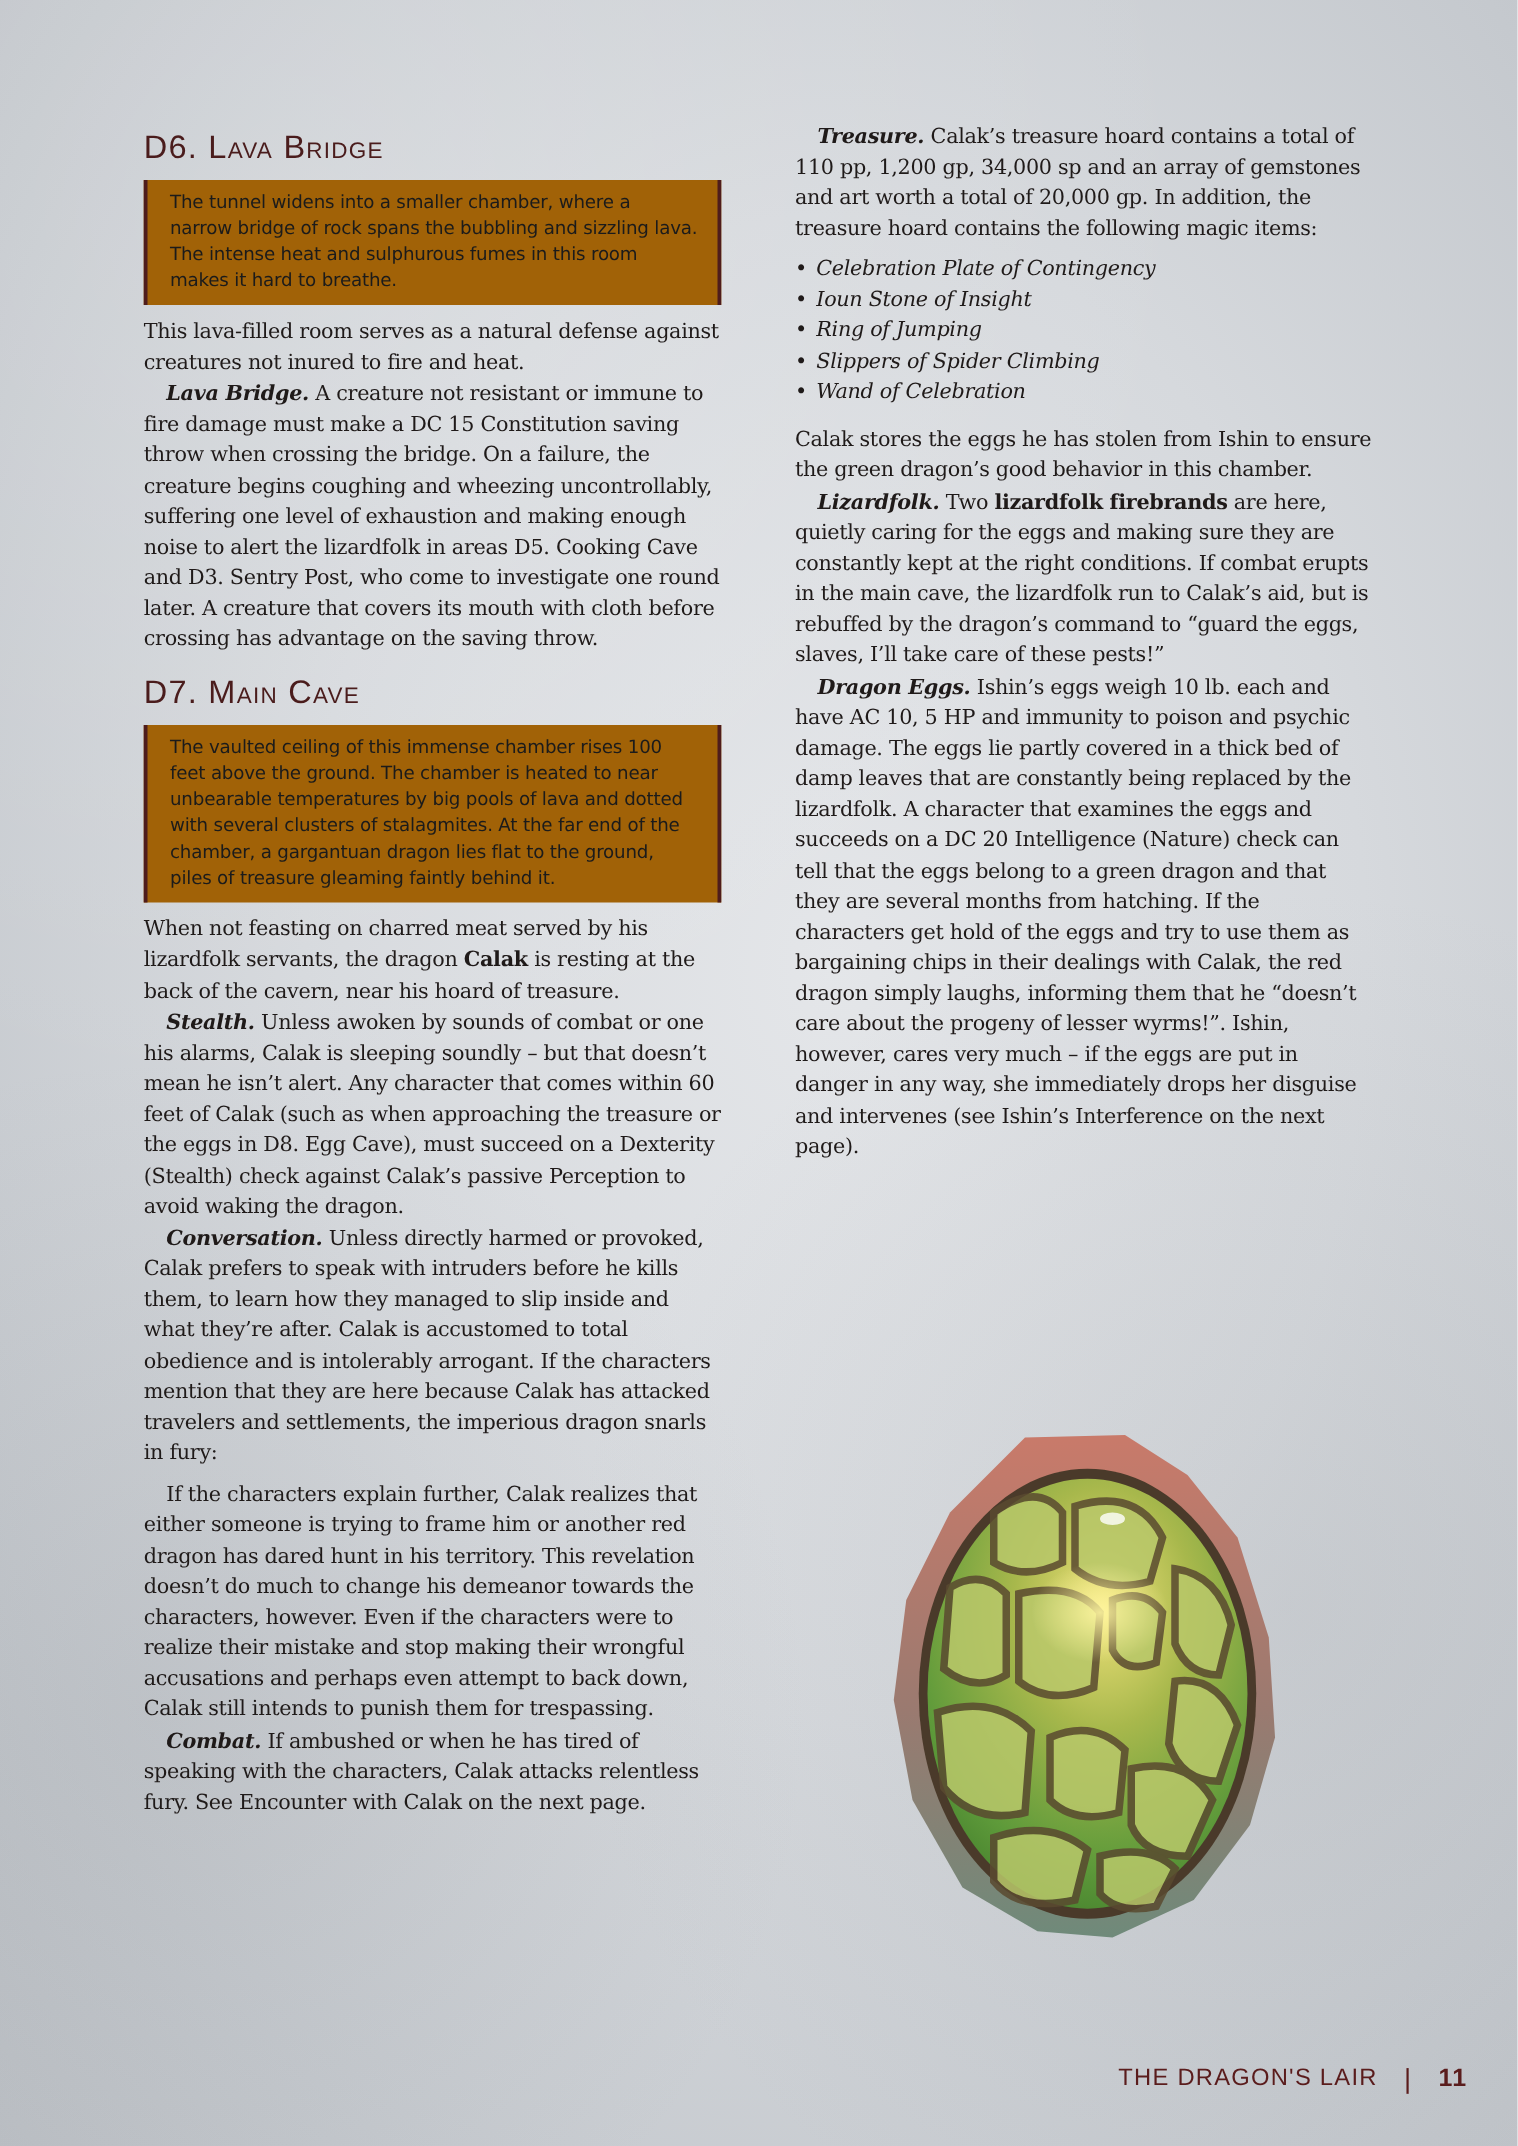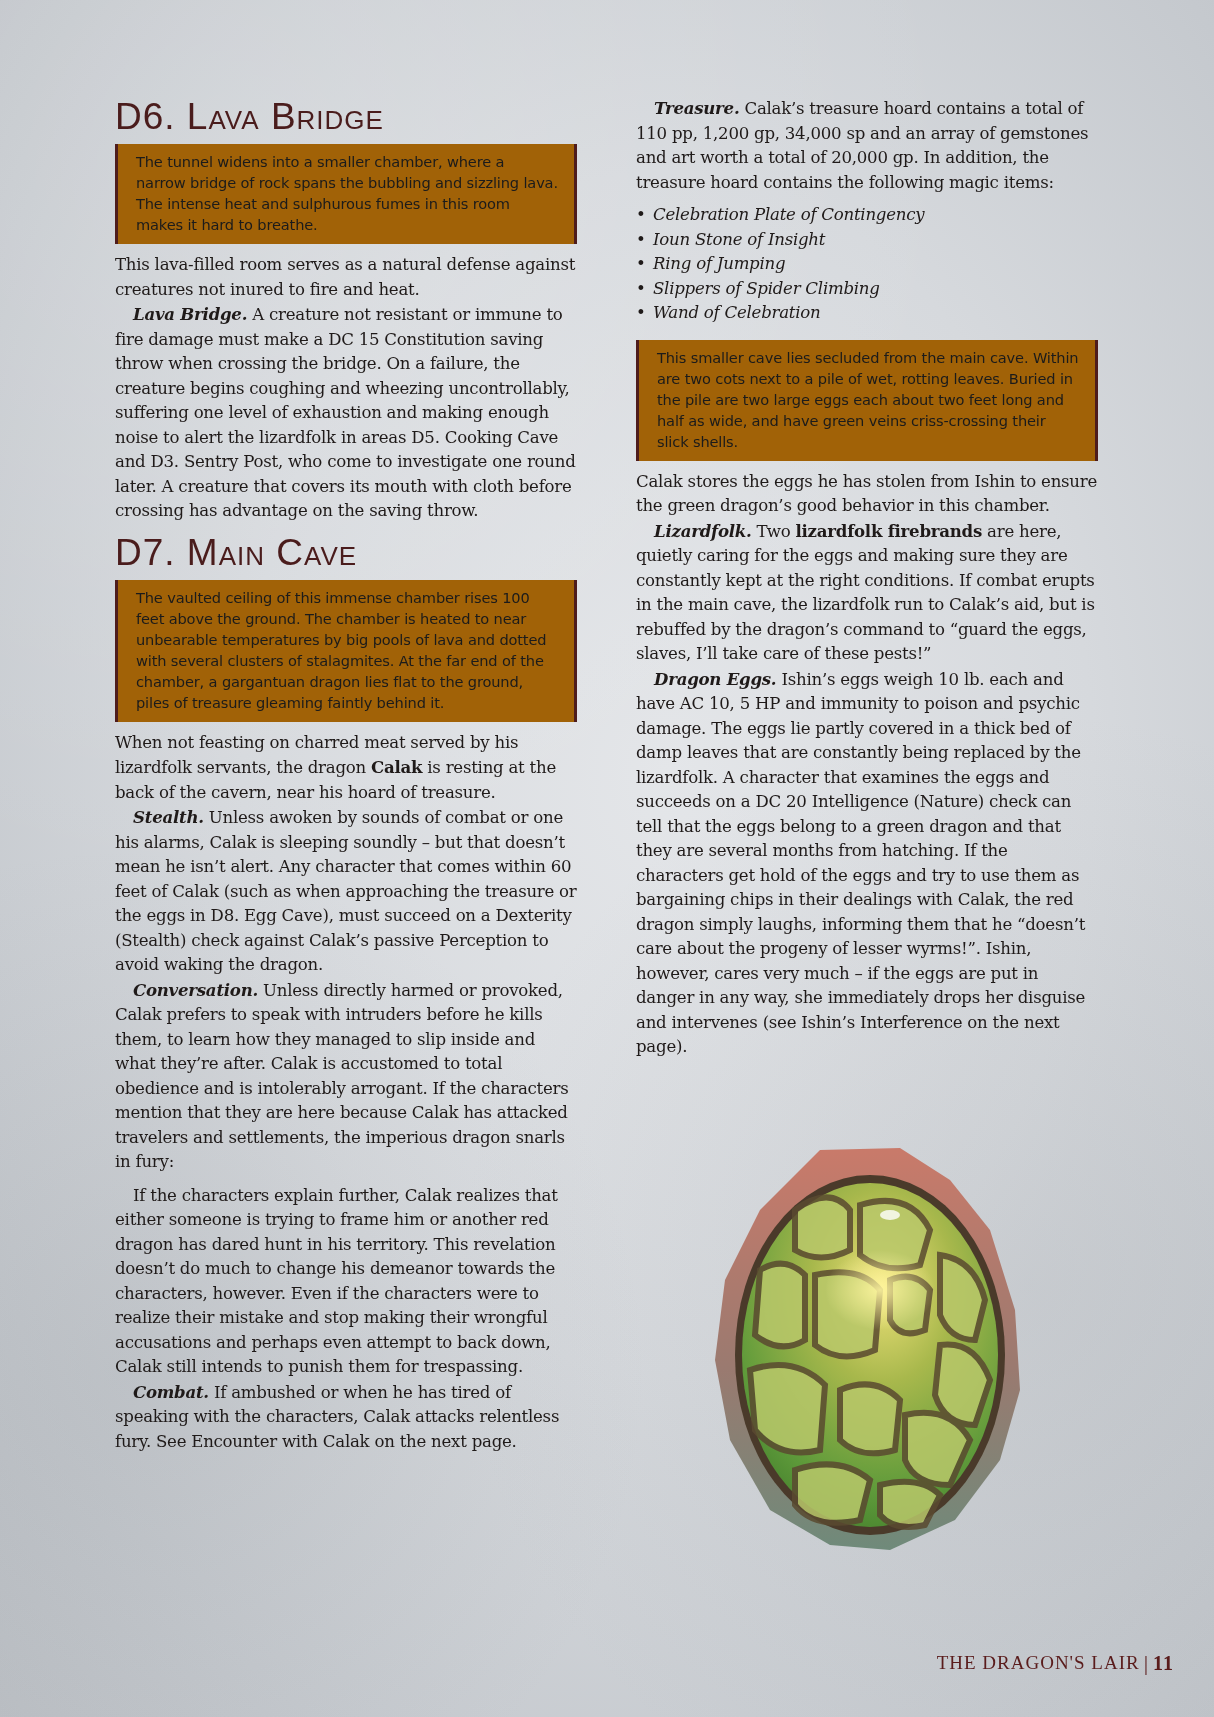--- a/index.html
+++ b/index.html
@@ -17,21 +17,21 @@
       radial-gradient(circle at 10% 80%, rgba(140,145,150,0.18) 0, transparent 30%);
   }
   .col { position: absolute; width: 462px; }
   .col-left { left: 115px; top: 96px; }
   .col-right { left: 636px; top: 96px; }
 
   h2.heading {
     font-family: "Liberation Sans", sans-serif;
     font-weight: normal;
     color: #4a1c1c;
-    font-size: 37px;
+    font-size: 26px;
     letter-spacing: 1px;
     margin: 0 0 6px 0;
     line-height: 42px;
     font-variant: small-caps;
   }
   .readaloud {
     background: #a16207;
     border-left: 3px solid #4e1c1c;
     border-right: 3px solid #4e1c1c;
     padding: 7px 16px 9px 18px;
@@ -58,23 +58,23 @@
     font-size: 16.6px; line-height: 24.5px; font-style: italic;
     position: relative; padding-left: 17px; letter-spacing: -0.25px;
   }
   ul.items li .bullet {
     position: absolute; left: 0; top: 0; font-style: normal;
   }
   .gap-sm { height: 8px; }
   .gap-md { height: 14px; }
   .footer {
     position: absolute; right: 40px; top: 1650px;
-    font-family: Liberation Serif, serif;
+    font-family: Liberation Sans, sans-serif;
     color: #5a1c1c; font-size: 19px; letter-spacing: 1px;
-    display: flex; align-items: center; gap: 4px;
+    display: flex; align-items: center; gap: 21px;
   }
   .footer .sep { font-size: 22px; color: #5a1c1c; }
   .footer .pagenum { font-weight: bold; font-size: 20px; }
   .egg { position: absolute; left: 700px; top: 1140px; width: 340px; height: 420px; }
 </style>
 </head>
 <body>
 
 <div class="texture"></div>
 
@@ -99,21 +99,20 @@
   <p class="body indent"><span class="lead">Treasure.</span><span> Calak’s treasure hoard contains a total of 110 pp, 1,200 gp, 34,000 sp and an array of gemstones and art worth a total of 20,000 gp. In addition, the treasure hoard contains the following magic items:</span></p>
   <ul class="items">
     <li><span class="bullet">•</span><span>Celebration Plate of Contingency</span></li>
     <li><span class="bullet">•</span><span>Ioun Stone of Insight</span></li>
     <li><span class="bullet">•</span><span>Ring of Jumping</span></li>
     <li><span class="bullet">•</span><span>Slippers of Spider Climbing</span></li>
     <li><span class="bullet">•</span><span>Wand of Celebration</span></li>
   </ul>
 
   <div class="gap-md"></div>
-  <div class="readaloud">This smaller cave lies secluded from the main cave. Within are two cots next to a pile of wet, rotting leaves. Buried in the pile are two large eggs each about two feet long and half as wide, and have green veins criss-crossing their slick shells.</div>
   <p class="body">Calak stores the eggs he has stolen from Ishin to ensure the green dragon’s good behavior in this chamber.</p>
   <p class="body indent"><span class="lead">Lizardfolk.</span><span> Two </span><span class="bold">lizardfolk firebrands</span><span> are here, quietly caring for the eggs and making sure they are constantly kept at the right conditions. If combat erupts in the main cave, the lizardfolk run to Calak’s aid, but is rebuffed by the dragon’s command to “guard the eggs, slaves, I’ll take care of these pests!”</span></p>
   <p class="body indent"><span class="lead">Dragon Eggs.</span><span> Ishin’s eggs weigh 10 lb. each and have AC 10, 5 HP and immunity to poison and psychic damage. The eggs lie partly covered in a thick bed of damp leaves that are constantly being replaced by the lizardfolk. A character that examines the eggs and succeeds on a DC 20 Intelligence (Nature) check can tell that the eggs belong to a green dragon and that they are several months from hatching. If the characters get hold of the eggs and try to use them as bargaining chips in their dealings with Calak, the red dragon simply laughs, informing them that he “doesn’t care about the progeny of lesser wyrms!”. Ishin, however, cares very much – if the eggs are put in danger in any way, she immediately drops her disguise and intervenes (see Ishin’s Interference on the next page).</span></p>
 </div>
 
 <svg class="egg" viewBox="0 0 340 420">
   <defs>
     <linearGradient id="shellG" x1="0" y1="0" x2="0" y2="1">
       <stop offset="0" stop-color="#c97a6a"></stop>
       <stop offset="0.55" stop-color="#9a7a70"></stop>

